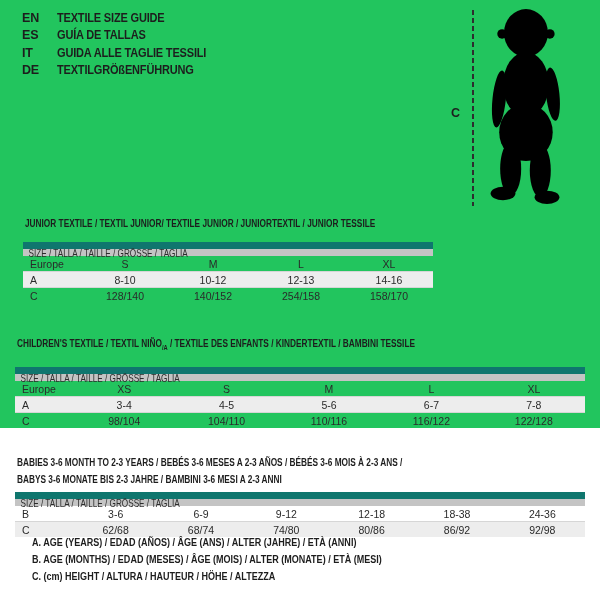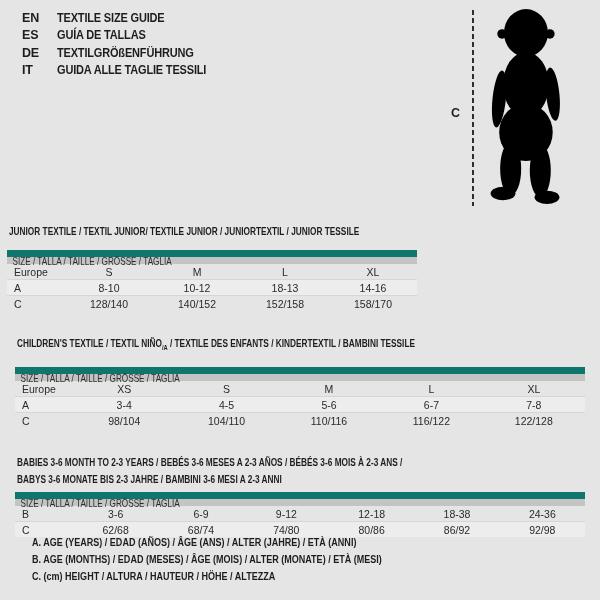--- a/index.html
+++ b/index.html
@@ -1,21 +1,21 @@
 <!DOCTYPE html>
 <html><head>
 <meta charset="utf-8">
 <style>
   html,body{margin:0;padding:0;}
   body{
     width:600px;height:600px;background:#ffffff;overflow:hidden;
     font-family:"Liberation Sans","DejaVu Sans",sans-serif;
     color:#1d1d1d;-webkit-font-smoothing:antialiased;
   }
-  .page{position:relative;width:600px;height:600px;background:#e5e5e5;}
+  .page{position:relative;width:600px;height:428px;background:#22c55e;}
 
   
   .langs{position:absolute;left:22px;top:9px;}
   .lang{display:grid;grid-template-columns:35px auto;height:17.5px;align-items:center;}
   .lang-code{font-weight:bold;font-size:12.5px;letter-spacing:-0.2px;}
   .lang-name{font-weight:bold;font-size:12.5px;letter-spacing:-0.2px;transform:scaleX(0.88);transform-origin:left center;white-space:nowrap;}
 
   
   .measure-line{position:absolute;left:472px;top:10px;width:2px;height:196px;
     background:repeating-linear-gradient(to bottom,#2e2e2e 0 5px,transparent 5px 8px);}
@@ -50,26 +50,26 @@
   <div class="langs">
       <div class="lang">
         <span class="lang-code">EN</span>
         <span class="lang-name">TEXTILE SIZE GUIDE</span>
       </div>
       <div class="lang">
         <span class="lang-code">ES</span>
         <span class="lang-name">GUÍA DE TALLAS</span>
       </div>
       <div class="lang">
+        <span class="lang-code">IT</span>
+        <span class="lang-name">GUIDA ALLE TAGLIE TESSILI</span>
+      </div>
+      <div class="lang">
         <span class="lang-code">DE</span>
         <span class="lang-name">TEXTILGRÖßENFÜHRUNG</span>
-      </div>
-      <div class="lang">
-        <span class="lang-code">IT</span>
-        <span class="lang-name">GUIDA ALLE TAGLIE TESSILI</span>
       </div>
     </div>
 
   <div class="measure-line"></div>
   <div class="measure-label">C</div>
 
   <svg class="baby" width="86" height="199" viewBox="0 0 90 208" aria-hidden="true">
     <g fill="#000000">
       <ellipse cx="46" cy="26" rx="23" ry="25"></ellipse>
       <circle cx="21" cy="27" r="5"></circle>
@@ -78,44 +78,44 @@
       <ellipse cx="46" cy="130" rx="28" ry="30"></ellipse>
       <ellipse cx="18" cy="95" rx="7" ry="30" transform="rotate(6 18 95)"></ellipse>
       <ellipse cx="74" cy="90" rx="7" ry="28" transform="rotate(-6 74 90)"></ellipse>
       <ellipse cx="30" cy="168" rx="11" ry="28"></ellipse>
       <ellipse cx="61" cy="170" rx="11" ry="28"></ellipse>
       <ellipse cx="22" cy="194" rx="13" ry="7"></ellipse>
       <ellipse cx="68" cy="198" rx="13" ry="7"></ellipse>
     </g>
   </svg>
 
-  <section class="tbl" style="left:7px;top:217px;width:410px;margin-top:8px;">
+  <section class="tbl" style="left:23px;top:217px;width:410px;">
       <h2 class="tbl-title"><span>JUNIOR TEXTILE / TEXTIL JUNIOR/ TEXTILE JUNIOR / JUNIORTEXTIL / JUNIOR TESSILE</span></h2>
       <div class="band">
         <span class="band-text">SIZE / TALLA / TAILLE / GRÖSSE / TAGLIA</span>
       </div>
       <div class="trow" style="grid-template-columns: 58px repeat(4, 1fr);">
         <span class="tlabel">Europe</span>
         <span class="tcell">S</span>
         <span class="tcell">M</span>
         <span class="tcell">L</span>
         <span class="tcell">XL</span>
       </div>
       <div class="trow shade" style="grid-template-columns: 58px repeat(4, 1fr);">
         <span class="tlabel">A</span>
         <span class="tcell">8-10</span>
         <span class="tcell">10-12</span>
-        <span class="tcell">18-13</span>
+        <span class="tcell">12-13</span>
         <span class="tcell">14-16</span>
       </div>
       <div class="trow" style="grid-template-columns: 58px repeat(4, 1fr);">
         <span class="tlabel">C</span>
         <span class="tcell">128/140</span>
         <span class="tcell">140/152</span>
-        <span class="tcell">152/158</span>
+        <span class="tcell">254/158</span>
         <span class="tcell">158/170</span>
       </div>
     </section>
 
   <section class="tbl" style="left:15px;top:337px;width:570px;">
       <h2 class="tbl-title"><span>CHILDREN'S TEXTILE / TEXTIL NIÑO</span><sub>/A</sub><span> / TEXTILE DES ENFANTS / KINDERTEXTIL / BAMBINI TESSILE</span></h2>
       <div class="band">
         <span class="band-text">SIZE / TALLA / TAILLE / GRÖSSE / TAGLIA</span>
       </div>
       <div class="trow" style="grid-template-columns: 58px repeat(5, 1fr);">

